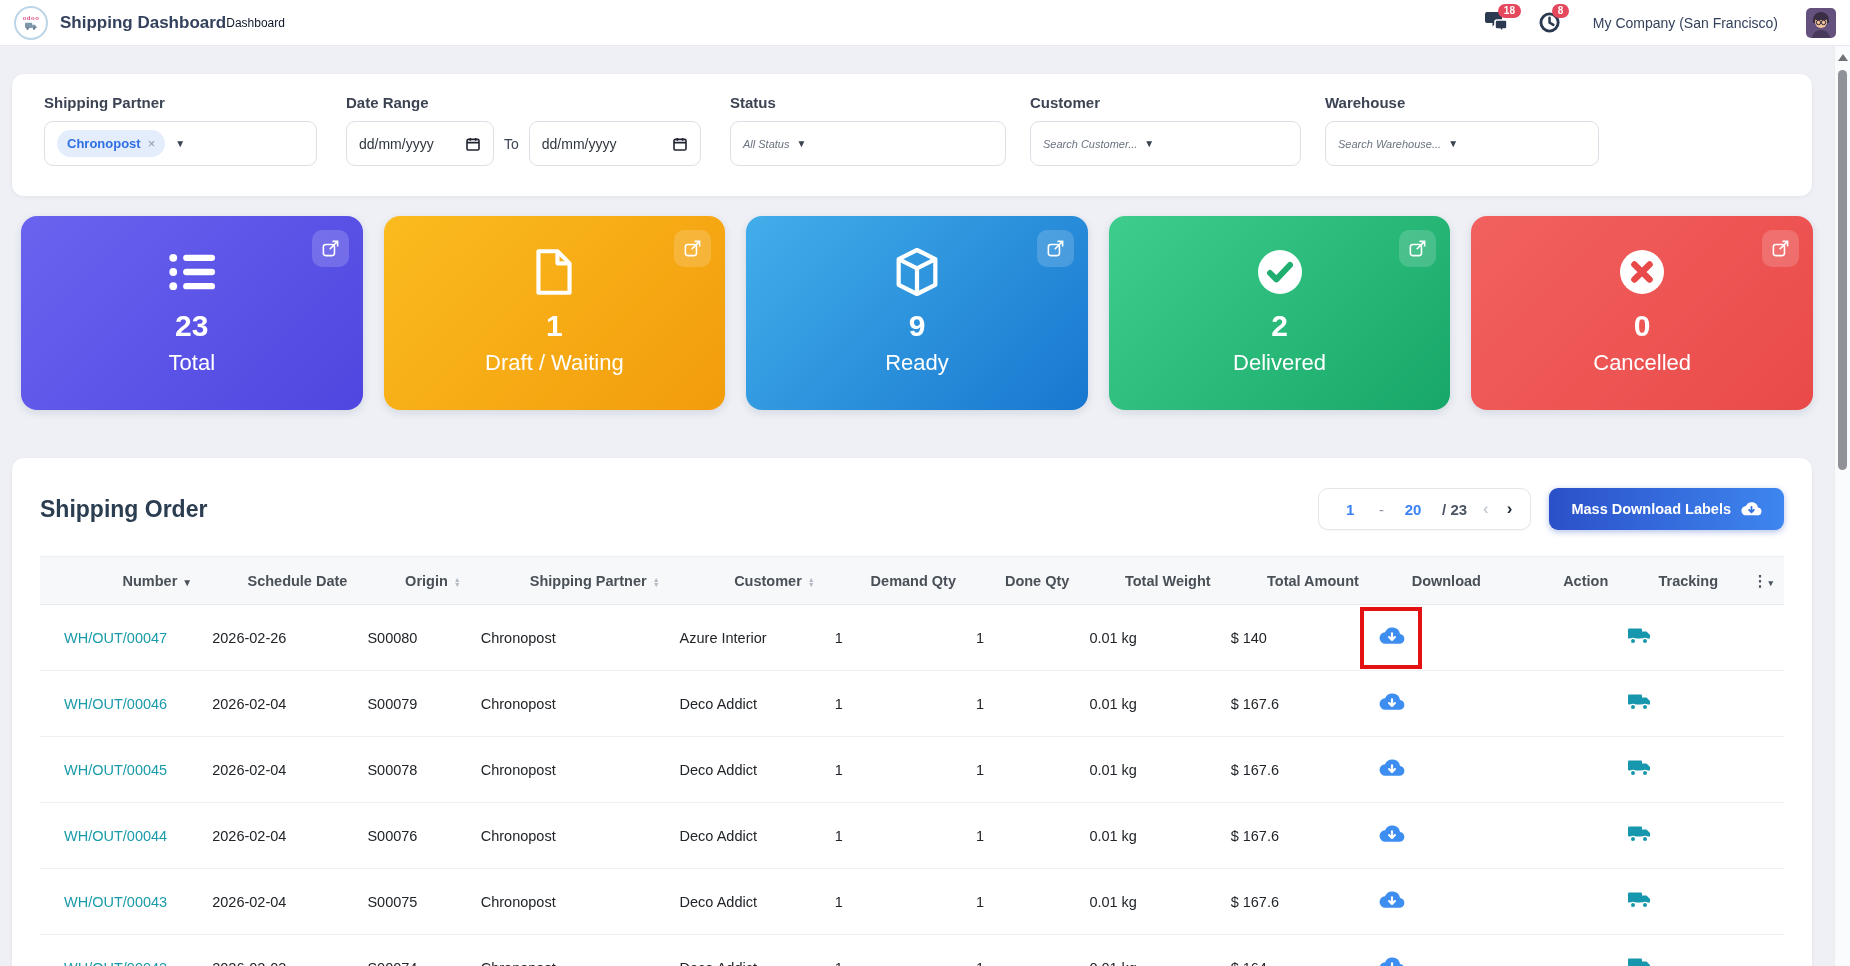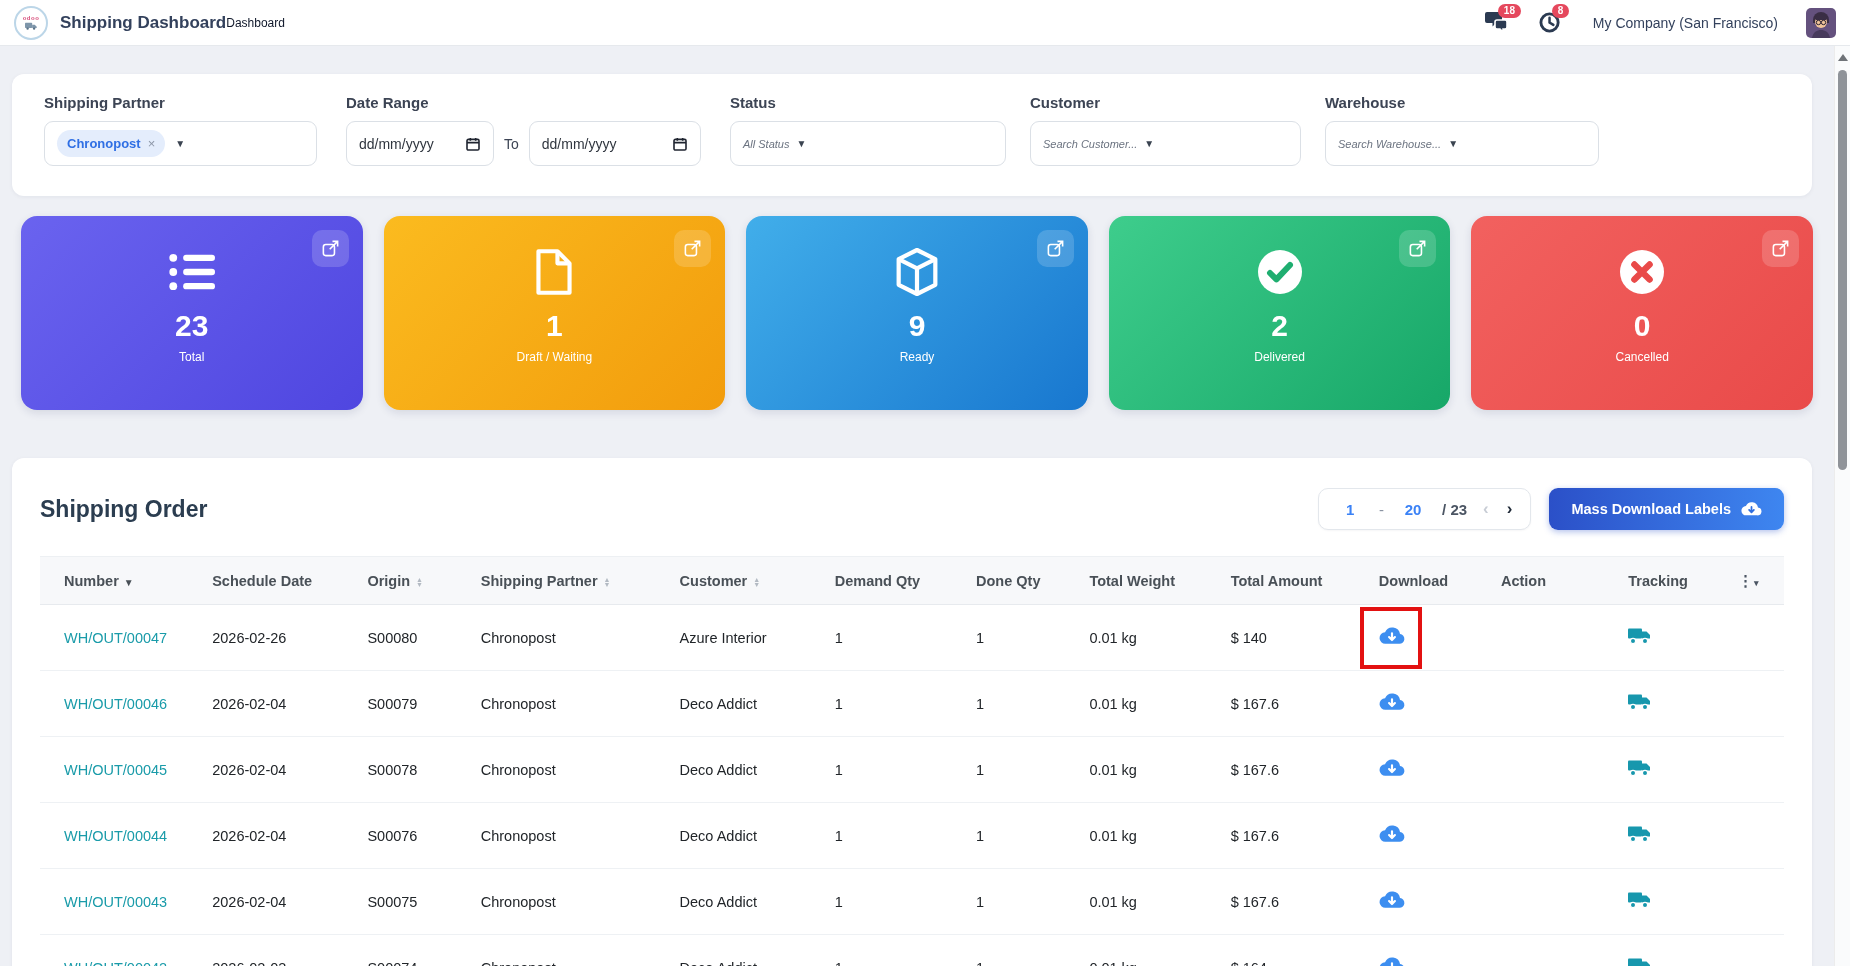--- a/index.html
+++ b/index.html
@@ -88,21 +88,21 @@
     display:flex; flex-direction:column; align-items:center; color:#fff;
     padding-top:30px; cursor:pointer; box-shadow:0 3px 8px rgba(30,40,90,.12);
   }
   .sc-total     { background:linear-gradient(135deg,#6a63ef 0%,#4f46e0 100%); }
   .sc-draft     { background:linear-gradient(135deg,#fbbb1f 0%,#f29c0c 100%); }
   .sc-ready     { background:linear-gradient(135deg,#41aeea 0%,#1877cf 100%); }
   .sc-delivered { background:linear-gradient(135deg,#3ecd8c 0%,#17a768 100%); }
   .sc-cancelled { background:linear-gradient(135deg,#f2615f 0%,#e94a49 100%); }
   .stat-icon { height:52px; display:flex; align-items:center; }
   .stat-value { font-size:30px; font-weight:800; margin-top:12px; line-height:32px; }
-  .stat-label { font-size:12px; margin-top:8px; }
+  .stat-label { font-size:22px; margin-top:8px; }
   .stat-ext {
     position:absolute; top:14px; right:14px; width:37px; height:37px; border-radius:10px;
     background:rgba(255,255,255,.17); display:flex; align-items:center; justify-content:center;
     cursor:pointer;
   }
 
   
   .orders-card {
     position:absolute; left:12px; top:458px; width:1800px; height:560px;
     background:#fff; border-radius:12px; box-shadow:0 1px 4px rgba(20,30,60,.06);
@@ -125,21 +125,21 @@
     height:42px; border:none; border-radius:9px; padding:0 22px;
     background:linear-gradient(90deg,#2b50c8 0%,#3e86f0 100%);
     color:#fff; font-size:14.5px; font-weight:700; font-family:"Liberation Sans",sans-serif;
     display:flex; align-items:center; gap:10px; cursor:pointer;
     box-shadow:0 2px 6px rgba(40,80,200,.35);
   }
 
   
   table.orders-table { width:100%; border-collapse:collapse; table-layout:fixed; margin-top:26px; }
   .orders-table th {
-    background:#f7f8fa; text-align:left; font-size:14.5px; font-weight:700; color:#495057;
+    background:#f7f8fa; text-align:right; font-size:14.5px; font-weight:700; color:#495057;
     height:48px; padding:0 10px; border-top:1px solid #edf0f3; border-bottom:1px solid #e7eaee;
     white-space:nowrap;
   }
   .orders-table td {
     height:66px; padding:0 10px; font-size:14.5px; color:#212529;
     border-bottom:1px solid #eef1f4; white-space:nowrap;
   }
   .orders-table th:first-child, .orders-table td:first-child { padding-left:24px; }
   .num-link { color:#199ba9; cursor:pointer; text-decoration:none; }
   .sort-single { font-size:10px; color:#495057; margin-left:5px; }

